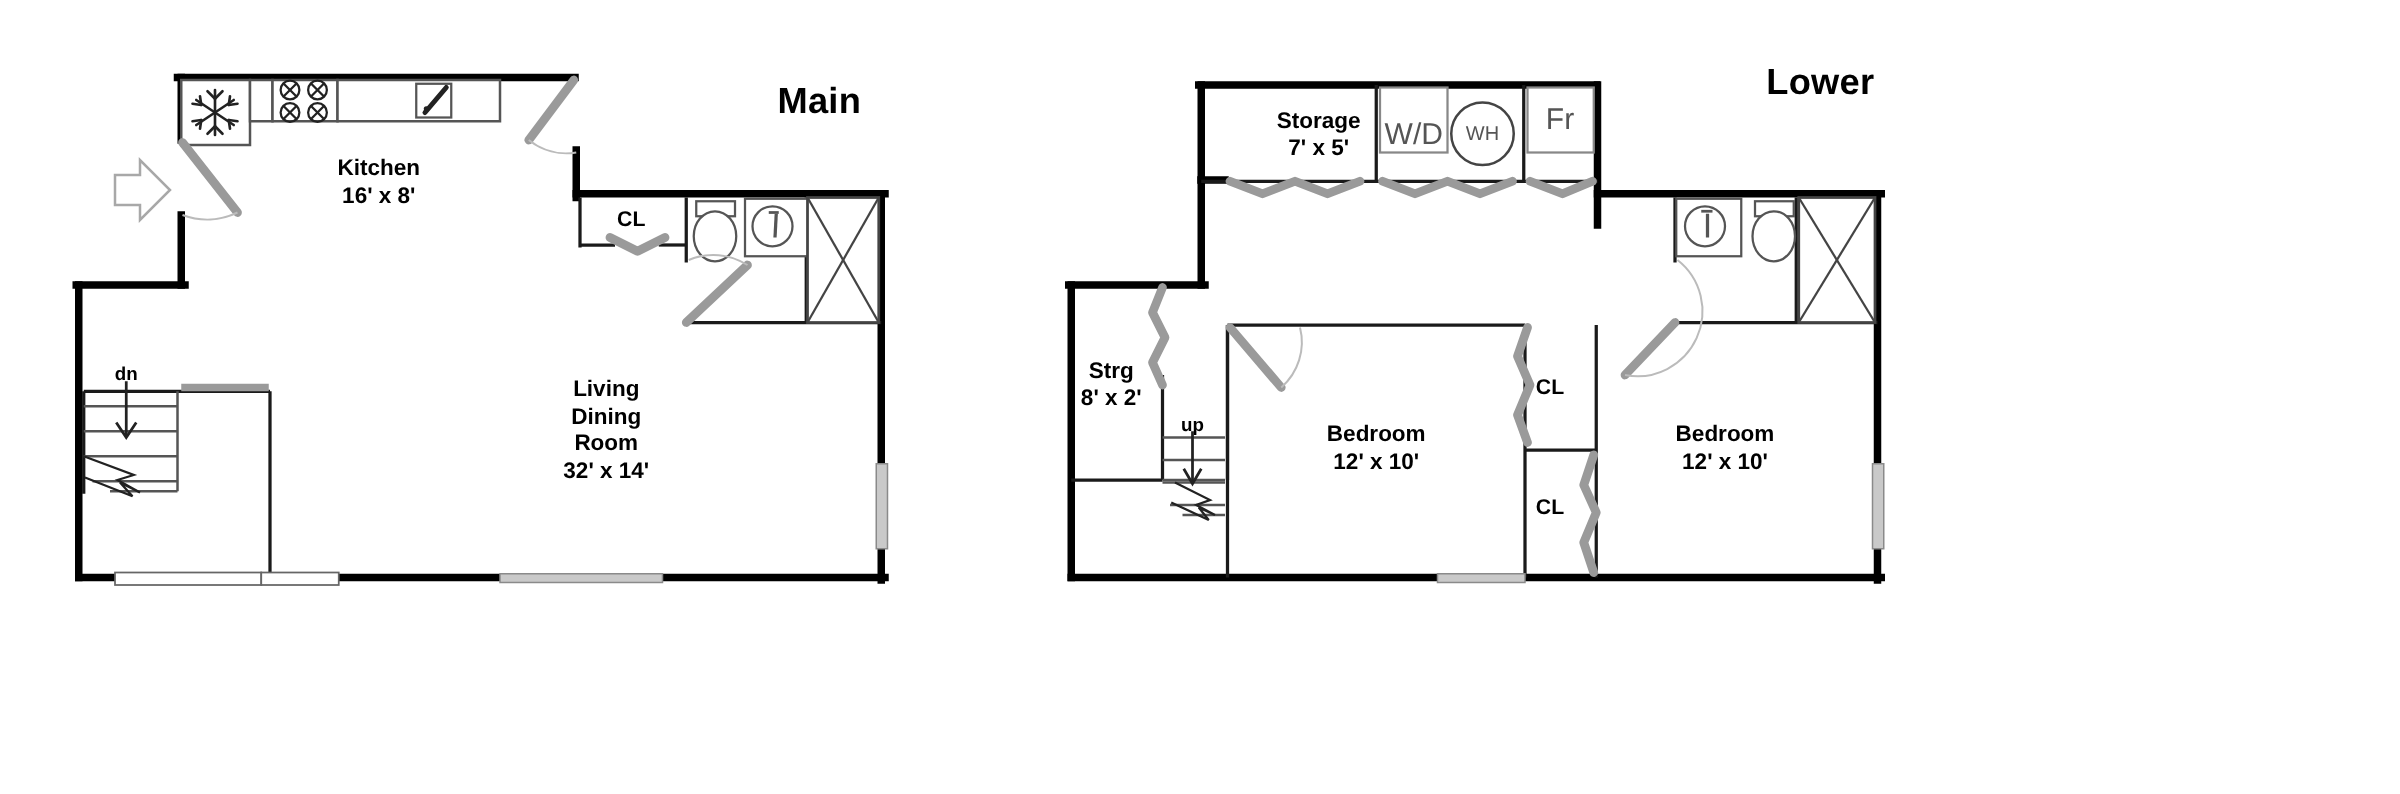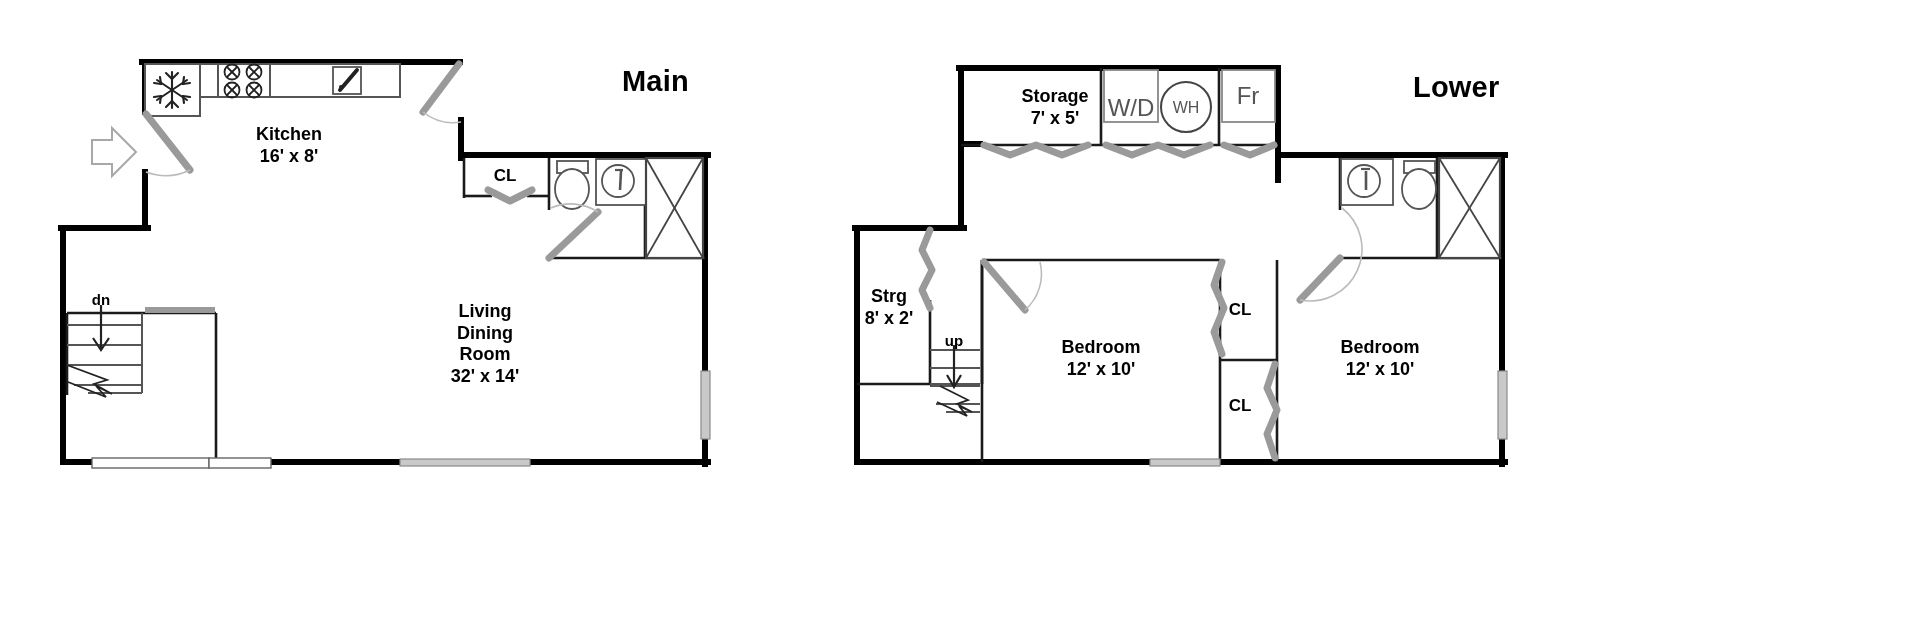--- a/index.html
+++ b/index.html
@@ -317,37 +317,37 @@
     </g>
 
     <g>
       <rect x="1150" y="459" width="70" height="7" fill="#c9c9c9" stroke="#8a8a8a" stroke-width="1.2"></rect>
       <rect x="1498" y="371" width="9" height="68" fill="#c9c9c9" stroke="#8a8a8a" stroke-width="1.2"></rect>
     </g>
   </svg>
 
   <div class="floor-label" style="left:622px;top:65px;">Main</div>
 
-  <div class="room-label" style="left:289px;top:124px;">
+  <div class="room-label" style="left:303px;top:124px;">
     <span>Kitchen</span>
     <span class="dim">16' x 8'</span>
   </div>
 
   <div class="room-label" style="left:452px;top:301px;margin-left:33px;">
     <span>Living</span>
     <span class="dim">Dining</span>
     <span class="dim">Room</span>
     <span class="dim">32' x 14'</span>
   </div>
 
   <div class="small-label" style="left:505px;top:166px;">CL</div>
 
   <div class="stair-label" style="left:101px;top:291px;">dn</div>
 
-  <div class="floor-label" style="left:1413px;top:71px;">Lower</div>
+  <div class="floor-label" style="left:1413px;top:50px;">Lower</div>
 
   <div class="room-label" style="left:1027px;top:86px;margin-left:28px;">
     <span>Storage</span>
     <span class="dim">7' x 5'</span>
   </div>
 
   <div class="room-label" style="left:889px;top:286px;">
     <span>Strg</span>
     <span class="dim">8' x 2'</span>
   </div>

